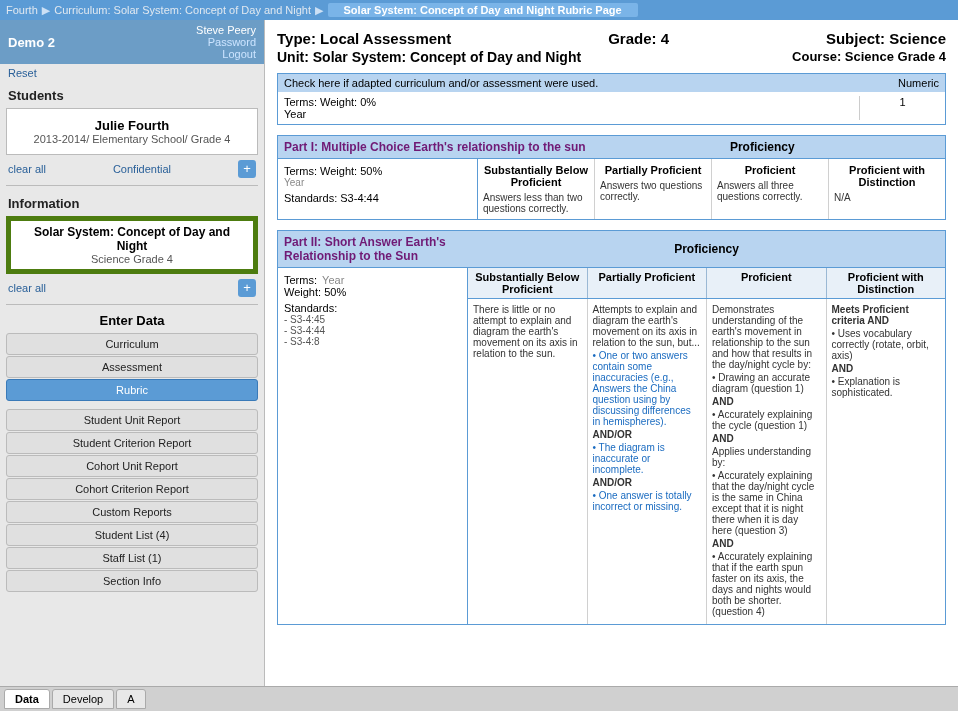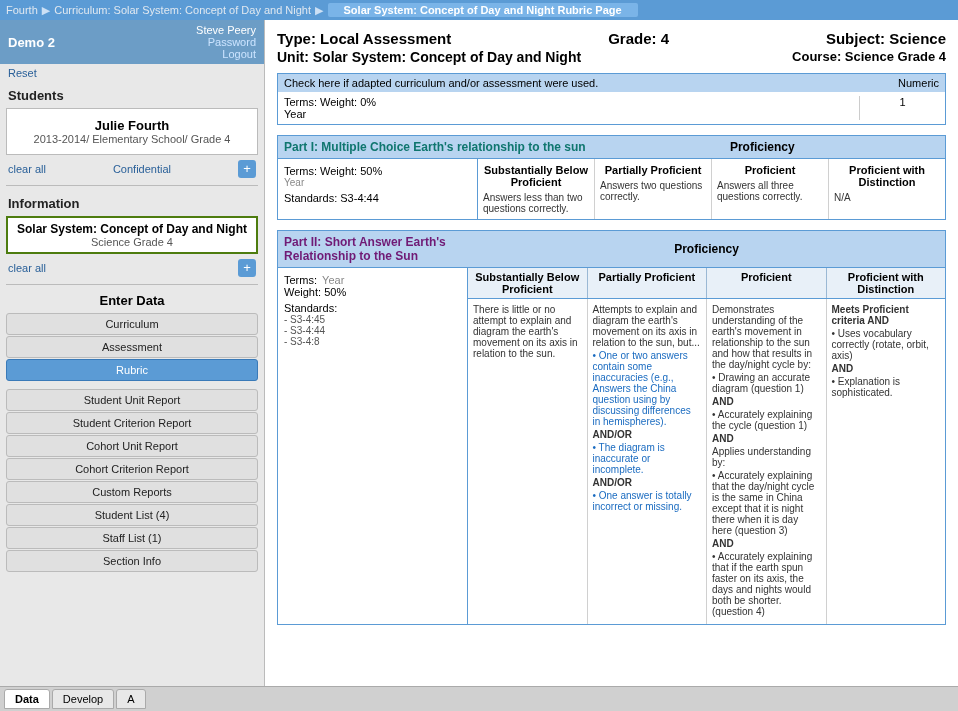--- a/index.html
+++ b/index.html
@@ -85,21 +85,21 @@
       border: none;
       border-radius: 3px;
       font-size: 13px;
       line-height: 16px;
       text-align: center;
       cursor: pointer;
     }
 
     .sidebar-info-box {
       background: #fff;
-      border: 2px solid #4d7c0f;
+      border: 5px solid #4d7c0f;
       margin: 2px 6px;
       padding: 4px 6px;
       text-align: center;
       font-size: 11px;
     }
     .sidebar-info-box .info-title { font-weight: bold; font-size: 12px; }
     .sidebar-info-box .info-sub { color: #555; }
 
     .sidebar-divider { border: none; border-top: 1px solid #bbb; margin: 4px 6px; }
 
@@ -335,21 +335,21 @@
           <span>Year</span>
         </div>
         <div class="numeric-col">
           <span>1</span>
         </div>
       </div>
     </div>
 
     <div class="part-section">
       <div class="part-header-row">
-        <span style="color:#0f766e;">Part I: Multiple Choice Earth's relationship to the sun</span>
+        <span style="color:#701a75;">Part I: Multiple Choice Earth's relationship to the sun</span>
         <span class="proficiency-label" style="margin-left:auto; flex:1; text-align:center;">Proficiency</span>
       </div>
       <div class="part-content-grid">
         <div class="part-left-col">
           <div>
             <span>Terms:</span>
             <span>Weight: 50%</span>
           </div>
           <div style="color:#888; font-size:10px; margin-bottom:4px;">Year</div>
           <div>

